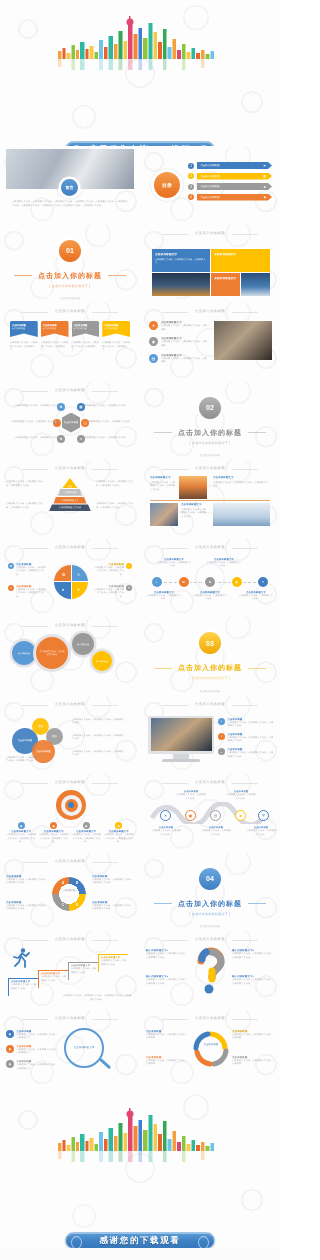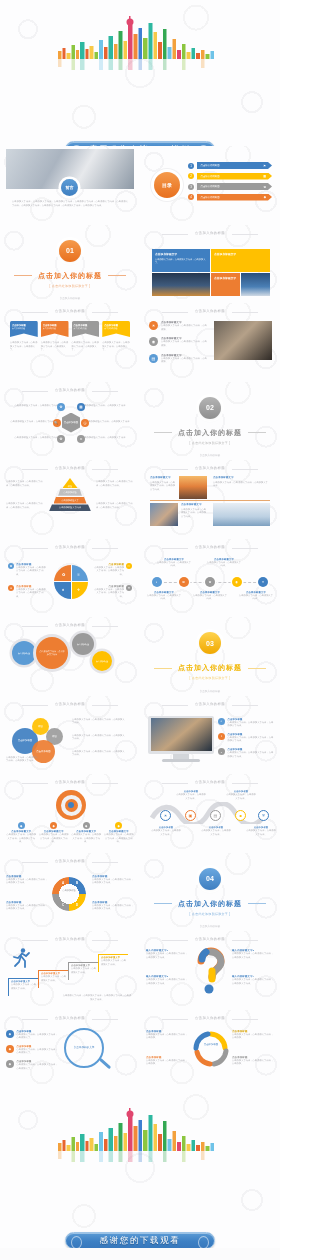--- a/index.html
+++ b/index.html
@@ -63,21 +63,21 @@
     position:absolute; left:50%; transform:translateX(-50%);
     width:150px; height:17px; border-radius:9px;
     background:linear-gradient(180deg,#5b9bd5 0%,#3d80c4 55%,#3778bd 100%);
     border:1px solid #9dc3e6;
     box-shadow:0 1px 2px rgba(0,0,0,.18), inset 0 1px 0 rgba(255,255,255,.4);
     display:flex; align-items:center; justify-content:center;
   }
   .cover .ribbon{ top:81px; }
   .closing .ribbon{ top:84px; }
   .ribbon span{
-    color:#fff; font-size:8.5px; font-weight:normal; letter-spacing:1.6px;
+    color:#fff; font-size:8.5px; font-weight:bold; letter-spacing:1.6px;
     text-shadow:0 1px 1px rgba(0,0,0,.3); white-space:nowrap;
   }
   .ribbon:before,.ribbon:after{
     content:""; position:absolute; top:3px; width:9px; height:11px;
     border:1px solid rgba(255,255,255,.55); border-radius:50%;
   }
   .ribbon:before{ left:5px; } .ribbon:after{ right:5px; }
 
   
   .grid{ display:grid; grid-template-columns:140px 140px; }

